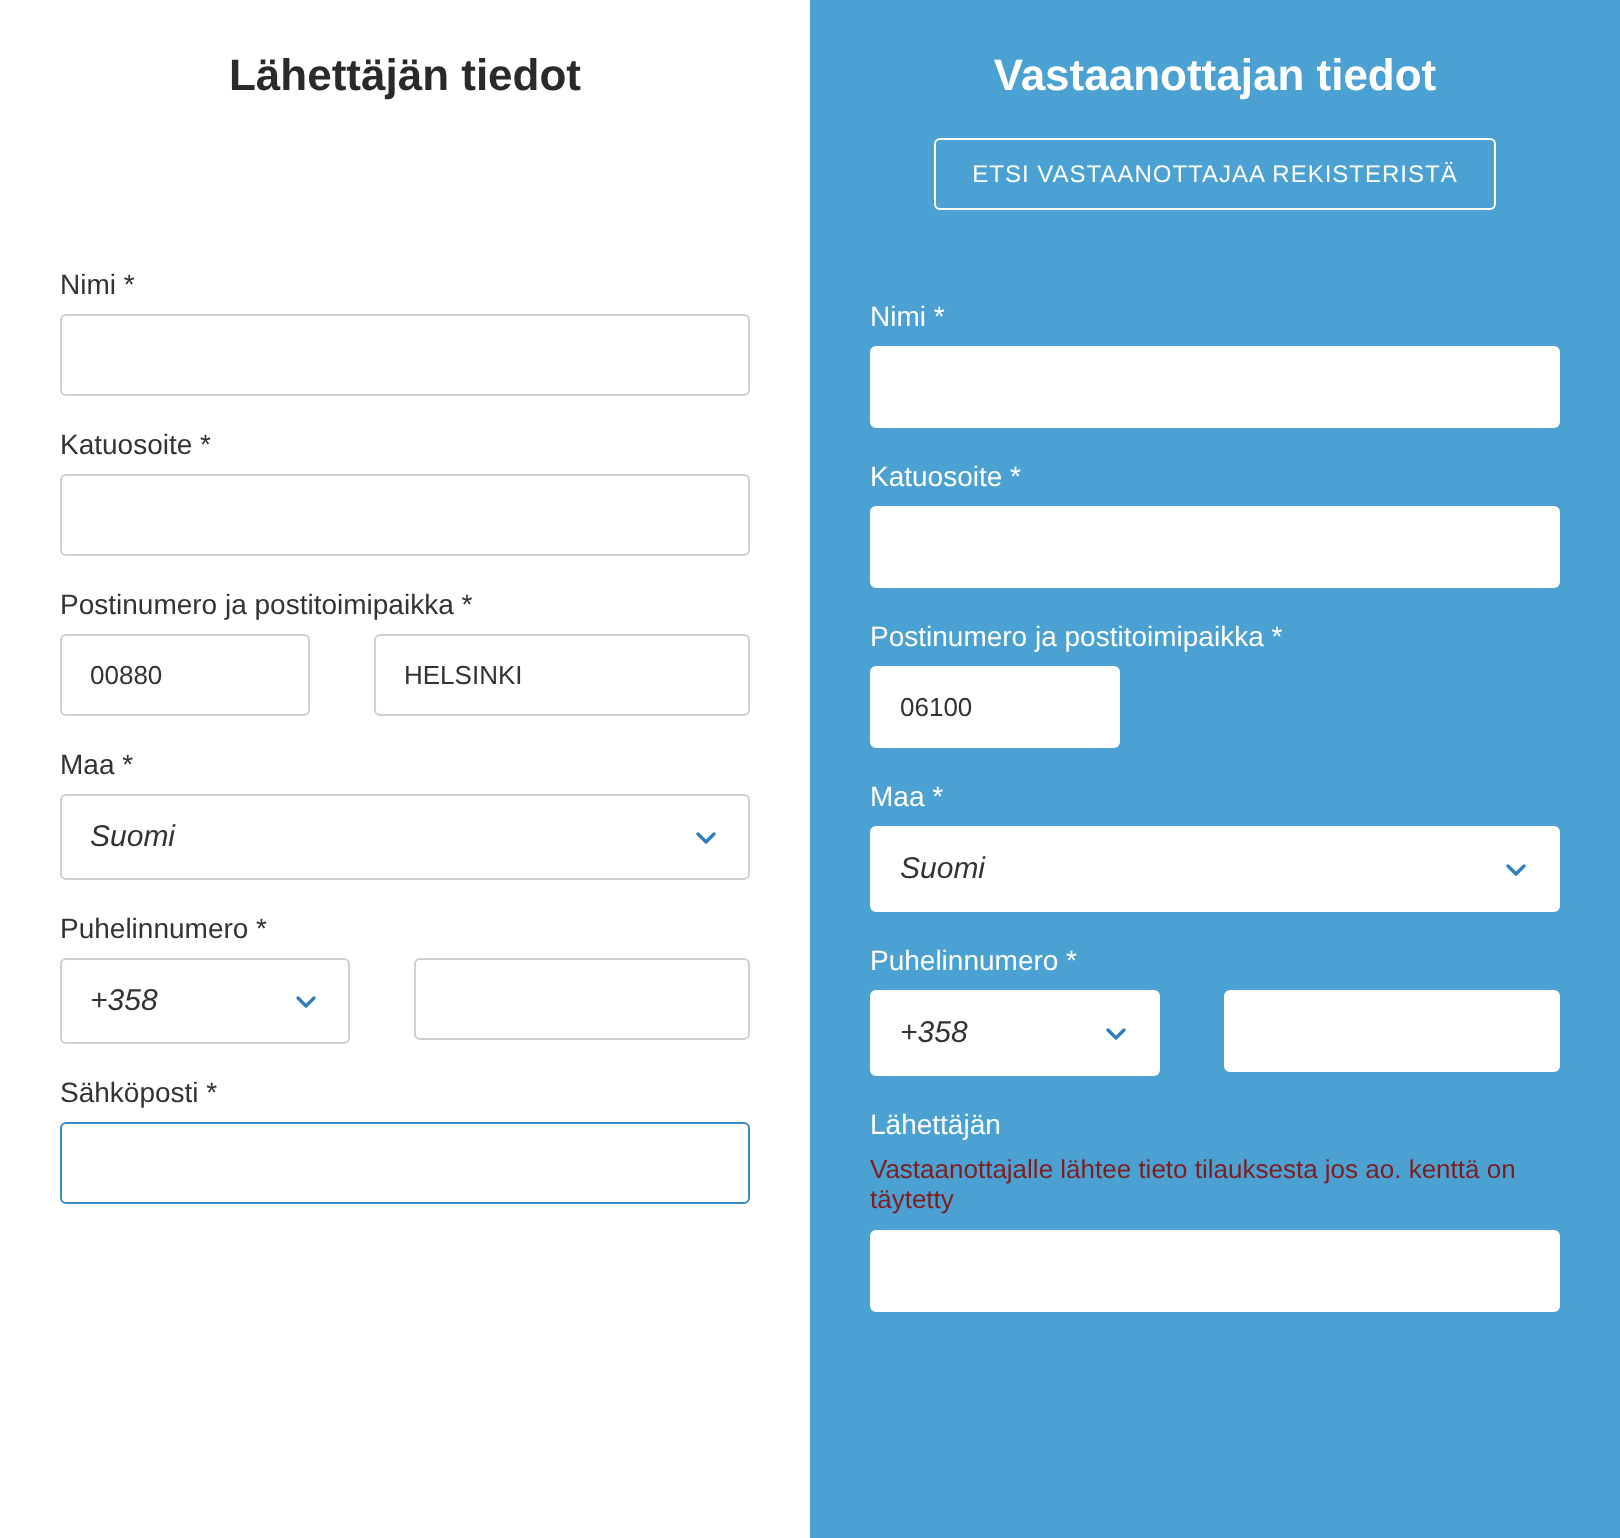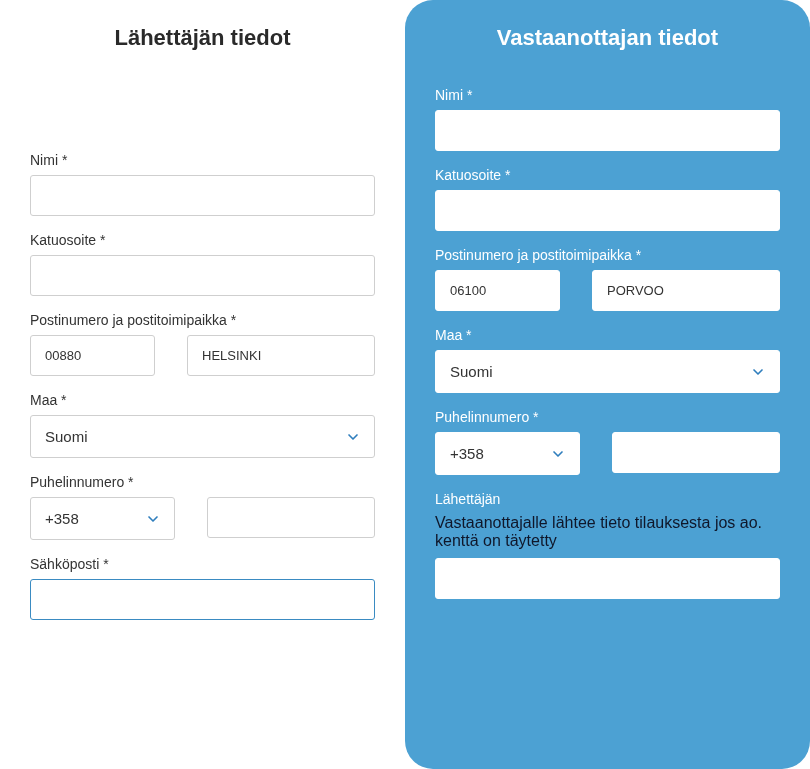--- a/index.html
+++ b/index.html
@@ -18,27 +18,26 @@
       width: 50%;
       padding: 25px 30px;
     }
     .panel-left {
       background: #ffffff;
       color: #333;
     }
     .panel-right {
       background: #4ca1d3;
       color: #ffffff;
-      border-radius: 28px;
     }
     .panel-title {
       font-size: 22px;
       font-weight: bold;
       text-align: center;
-      margin-bottom: 36px;
+      margin-bottom: 18px;
     }
     .panel-left .panel-title {
       color: #2a2a2a;
     }
     .search-btn-wrap {
       text-align: center;
       margin-bottom: 45px;
     }
     .search-btn {
       background: transparent;
@@ -58,22 +57,22 @@
       margin-bottom: 7px;
       display: block;
     }
     .panel-left .field-label {
       color: #333;
     }
     .panel-right .field-label {
       color: #ffffff;
     }
     .helper-text {
-      font-size: 16px;
-      color: #0f172a;
+      font-size: 13px;
+      color: #7f1d1d;
       margin-bottom: 8px;
       display: block;
     }
     .text-input {
       width: 100%;
       border: 1px solid #cfcfcf;
       border-radius: 3px;
       background: #ffffff;
       font-size: 13px;
       padding: 12px 14px;
@@ -96,20 +95,21 @@
     .row2 .col-grow {
       flex: 1;
       padding-left: 14px;
     }
     .row2 .col-phone-code {
       flex: 0 0 145px;
     }
     .select-wrap {
       position: relative;
       width: 100%;
+      font-style: italic;
     }
     .select-field {
       width: 100%;
       border: 1px solid #cfcfcf;
       border-radius: 3px;
       background: #ffffff;
       font-size: 15px;
       padding: 12px 14px;
       color: #333;
       cursor: pointer;
@@ -201,39 +201,39 @@
 
   <div class="field-group">
     <label class="field-label">Sähköposti *</label>
     <input type="text" class="text-input focused" value="" style="">
   </div>
 </div>
 
 <div class="panel panel-right">
   <h2 class="panel-title">Vastaanottajan tiedot</h2>
 
+  <div class="search-btn-wrap">
+    <button class="search-btn">ETSI VASTAANOTTAJAA REKISTERISTÄ</button>
+  </div>
 
   <div class="field-group">
     <label class="field-label">Nimi *</label>
     <input type="text" class="text-input" value="" style="">
   </div>
 
   <div class="field-group">
     <label class="field-label">Katuosoite *</label>
     <input type="text" class="text-input" value="" style="">
   </div>
 
   <div class="field-group">
     <label class="field-label">Postinumero ja postitoimipaikka *</label>
     <div class="row2">
       <div class="col-small">
         <input type="text" class="text-input" value="06100" style="">
-      </div>
-      <div class="col-grow">
-        <input type="text" class="text-input" value="PORVOO" style="">
       </div>
     </div>
   </div>
 
   <div class="field-group">
     <label class="field-label">Maa *</label>
     <div class="select-wrap">
       <div class="select-field">Suomi</div>
       <span class="chevron">
         <svg viewBox="0 0 24 24">

